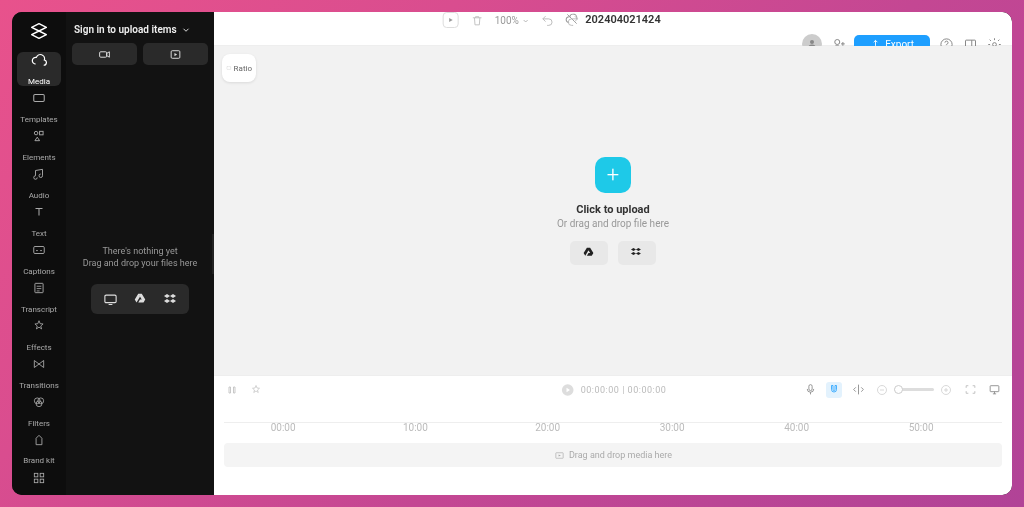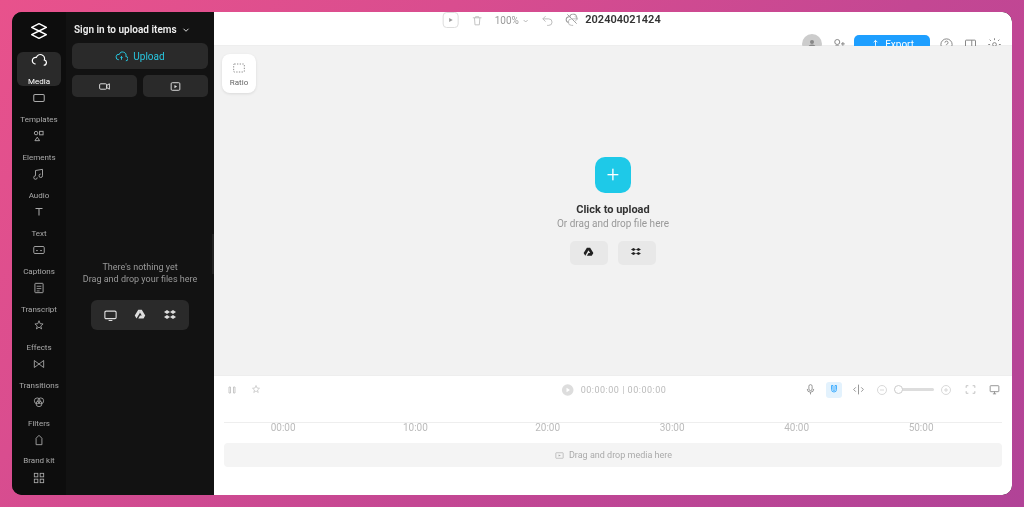--- a/index.html
+++ b/index.html
@@ -32,21 +32,21 @@
 .topbar { height:34px; background:#fff; display:flex; align-items:center; padding:0 10px; gap:8px; border-bottom:1px solid #eee;flex-direction:column; }
 .tb-left { display:flex; align-items:center; gap:6px; }
 .projname { font-size:11px; font-weight:600; color:#333; }
 .tb-center { position:absolute; left:50%; transform:translateX(-50%); display:flex; align-items:center; gap:10px; }
 .tb-ic { width:16px; height:16px; display:flex; align-items:center; justify-content:center; color:#999; cursor:pointer; }
 .tb-zoom { font-size:10px; color:#999; }
 .tb-right { margin-left:auto; display:flex; align-items:center; gap:8px; }
 .avatar { width:20px; height:20px; border-radius:50%; background:#ccc; display:flex; align-items:center; justify-content:center; }
 .exportbtn { background:#1e9fff; color:#fff; font-size:10px; padding:4px 16px; border-radius:5px; display:flex; align-items:center; gap:4px; cursor:pointer; }
 .stage { flex:1; position:relative; display:flex; align-items:center; justify-content:center; background:#f2f2f2; }
-.ratiobox { position:absolute; top:8px; left:8px; background:#fff; border-radius:8px; padding:6px 4px; width:34px; display:flex; flex-direction:column; align-items:center; gap:2px; box-shadow:0 1px 3px rgba(0,0,0,.1); cursor:pointer; }
+.ratiobox { position:absolute; top:8px; left:8px; background:#fff; border-radius:8px; padding:6px 4px; width:34px; display:flex; flex-direction:row; align-items:center; gap:2px; box-shadow:0 1px 3px rgba(0,0,0,.1); cursor:pointer; }
 .ratiobox .lbl { font-size:8px; color:#666; }
 .uploadcard { display:flex; flex-direction:column; align-items:center; }
 .plusbtn { width:36px; height:36px; background:#1ec9e8; border-radius:10px; display:flex; align-items:center; justify-content:center; color:#fff; font-size:22px; font-weight:300; cursor:pointer; margin-bottom:10px; }
 .ut1 { font-size:11px; font-weight:700; color:#333; margin-bottom:2px; }
 .ut2 { font-size:10px; color:#999; margin-bottom:12px; }
 .cloudrow { display:flex; gap:10px; }
 .cloudbtn { width:38px; height:24px; background:#e8e8e8; border-radius:5px; display:flex; align-items:center; justify-content:center; color:#333; cursor:pointer; }
 
 
 .tlbar { height:28px; background:#fff; border-top:1px solid #eee; display:flex; align-items:center; padding:0 10px; gap:8px; position:relative; }
@@ -189,26 +189,20 @@
         </div>
     </div>
   </div>
 
   <div class="panel">
     <div class="signin">
       <span>Sign in to upload items</span>
       <svg width="10" height="10" viewBox="0 0 24 24">
           <path d="M6 9l6 6 6-6" stroke="#fff" stroke-width="2" fill="none"></path>
         </svg>
-    </div>
-    <div class="uploadbtn">
-      <svg width="13" height="13" viewBox="0 0 24 24" fill="none">
-          <path d="M7 18a5 5 0 1 1 1-9.9A6 6 0 0 1 20 12a4 4 0 0 1 0 8M12 12v6m0-6l-2 2m2-2l2 2" stroke="#28c7e0" stroke-width="1.8"></path>
-        </svg>
-      <span>Upload</span>
     </div>
     <div class="tabrow">
       <div class="tabbtn">
           <svg width="13" height="13" viewBox="0 0 24 24" fill="none">
             <rect x="3" y="7" width="13" height="10" rx="2" stroke="currentColor" stroke-width="1.8"></rect>
             <path d="M16 10l5-3v10l-5-3z" stroke="currentColor" stroke-width="1.8"></path>
           </svg>
         </div>
       <div class="tabbtn">
           <svg width="13" height="13" viewBox="0 0 24 24" fill="none">

